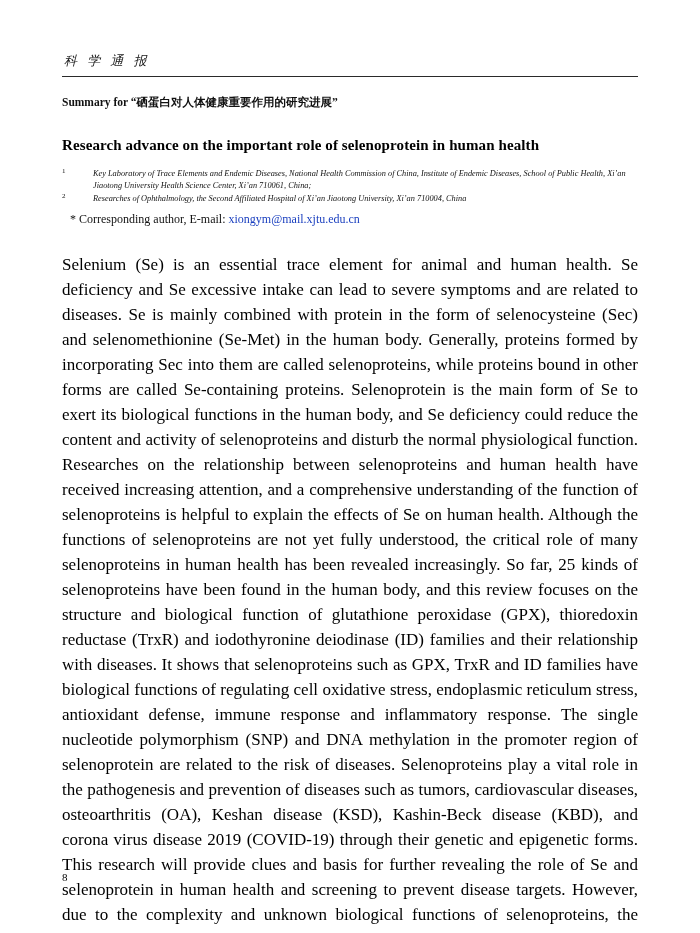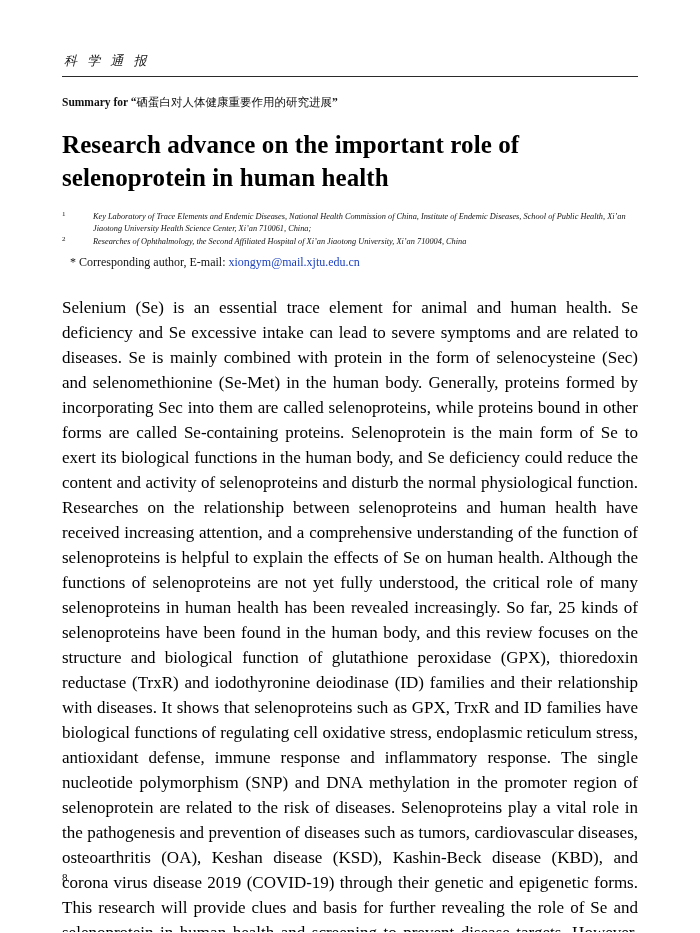--- a/index.html
+++ b/index.html
@@ -41,26 +41,26 @@
   
   .summary-line {
     margin-top: 18px;
     font-size: 11.5px;
     font-weight: bold;
     color: #111;
     font-family: "Liberation Serif", serif;
   }
   .summary-line .cn {
     font-family: "DejaVu Serif", serif;
-    font-weight: normal;
+    font-weight: bold;
   }
   
   .title {
-    margin-top: 18px;
-    font-size: 25px;
+    margin-top: 26px;
+    font-size: 15px;
     font-weight: bold;
     line-height: 1.32;
     letter-spacing: 0.1px;
     color: #000;
   }
   
   .authors {
     margin-top: 20px;
     font-size: 14.5px;
     line-height: 1.5;

